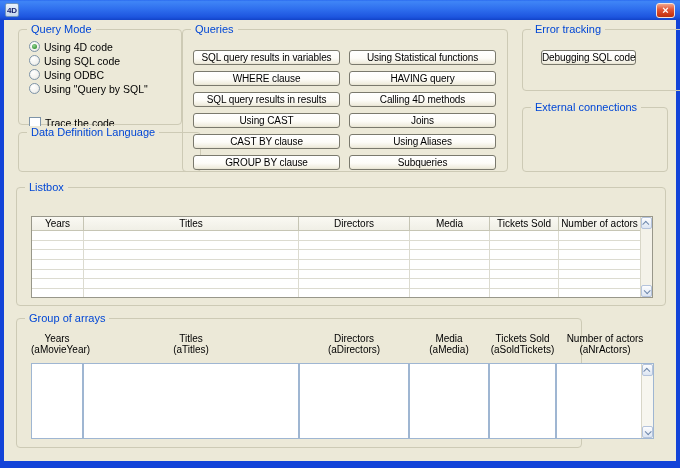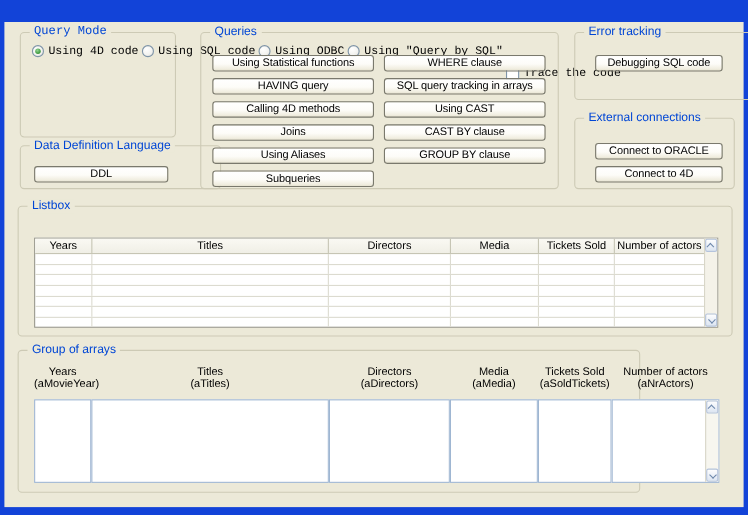--- a/index.html
+++ b/index.html
@@ -20,32 +20,32 @@
   .client{position:absolute;left:4px;top:20px;width:672px;height:441px;background:#ECE9D8;}
   .group{position:absolute;border:1px solid #CDCAB5;border-radius:4px;box-sizing:border-box;}
   .glabel{position:absolute;top:-7px;left:8px;background:#ECE9D8;padding:0 4px;
     color:#0046D5;font-size:11px;line-height:13px;white-space:nowrap;}
   
   .btn{height:15px;border:1px solid #7A796D;border-radius:3px;box-sizing:border-box;
     background:linear-gradient(180deg,#FFFFFF 0%,#FDFCF8 55%,#F0EDDF 90%,#E6E2D0 100%);
     font-size:10px;color:#000;display:flex;align-items:center;justify-content:center;
     white-space:nowrap;letter-spacing:-0.1px;cursor:default;}
   
-  .qm-rows{position:absolute;left:10px;top:11px;right:4px;display:flex;gap:3px;}
+  .qm-rows{position:absolute;left:10px;top:11px;right:4px;display:flex;flex-direction:column;gap:3px;}
   .opt-row{display:flex;align-items:center;gap:4px;height:11px;font-size:10.5px;white-space:nowrap;}
   .radio{width:11px;height:11px;box-sizing:border-box;border:1px solid #7E94A8;border-radius:50%;
     background:radial-gradient(circle at 35% 30%,#FFFFFF 0%,#F2F2EF 60%,#D9D9D4 100%);position:relative;flex:0 0 11px;}
   .radio.selected::after{content:"";position:absolute;left:2px;top:2px;width:5px;height:5px;border-radius:50%;
     background:radial-gradient(circle at 40% 35%,#93D393 0%,#2F8F2F 80%);}
   .checkbox{width:12px;height:12px;box-sizing:border-box;border:1px solid #7E94A8;background:#fff;flex:0 0 12px;}
   .trace-row{margin-top:20px;}
   
   .q-grid{position:absolute;left:10px;top:20px;display:grid;grid-template-columns:147px 147px;
     column-gap:9px;row-gap:6px;}
-  .stack{position:absolute;display:flex;flex-direction:column;gap:6px;}
+  .stack{position:absolute;display:flex;flex-direction:row;gap:6px;}
   
   .lb-table{position:absolute;left:14px;top:28px;width:622px;height:82px;box-sizing:border-box;
     border:1px solid #98978A;background:#fff;}
   .lb-head{display:flex;height:14px;background:linear-gradient(180deg,#FAF9F3,#F0EFE6);
     border-bottom:1px solid #C6C5B4;box-sizing:border-box;padding-right:12px;}
   .lb-hcell{font-size:10px;color:#000;display:flex;align-items:center;justify-content:center;
     border-right:1px solid #C6C5B4;box-sizing:border-box;white-space:nowrap;overflow:hidden;}
   .lb-hcell:last-child{border-right:none;flex:1;}
   .lb-body{position:absolute;left:0;top:14px;right:12px;bottom:0;overflow:hidden;}
   .lb-row{display:flex;height:9.7px;box-sizing:border-box;border-bottom:1px solid #DCDBD0;}
@@ -67,24 +67,30 @@
     color:#000;white-space:nowrap;}
   .arr-label span{display:block;}
   .arr-box{position:absolute;top:44px;height:76px;box-sizing:border-box;background:#fff;
     border:1px solid #9FB6D2;}
 </style>
 </head>
 <body>
 
 <div class="window">
 
+  <div class="titlebar">
+    <div class="win-icon">4D</div>
+    <div class="close-btn">
+        <span>×</span>
+      </div>
+  </div>
 
   <div class="client">
 
-    <div class="group" style="left:14px;top:9px;width:142px;height:96px;font-family:Liberation Mono, monospace;">
+    <div class="group" style="left:14px;top:9px;width:164px;height:96px;">
       <span class="glabel">Query Mode</span>
       <div class="qm-rows">
         <div class="opt-row">
           <span class="radio selected"></span>
           <span>Using 4D code</span>
         </div>
         <div class="opt-row">
           <span class="radio"></span>
           <span>Using SQL code</span>
         </div>
@@ -98,53 +104,49 @@
         </div>
         <div class="opt-row trace-row">
           <span class="checkbox"></span>
           <span>Trace the code</span>
         </div>
       </div>
     </div>
 
     <div class="group" style="left:14px;top:112px;width:183px;height:40px;">
       <span class="glabel">Data Definition Language</span>
-      <div class="btn" style="position:absolute;left:12px;top:18px;width:122px;">DDL</div>
     </div>
 
     <div class="group" style="left:178px;top:9px;width:326px;height:143px;">
       <span class="glabel">Queries</span>
       <div class="q-grid">
+        <div class="btn">SQL query results in variables</div>
         <div class="btn">Using Statistical functions</div>
         <div class="btn">WHERE clause</div>
         <div class="btn">HAVING query</div>
-        <div class="btn">SQL query tracking in arrays</div>
+        <div class="btn">SQL query results in results</div>
         <div class="btn">Calling 4D methods</div>
         <div class="btn">Using CAST</div>
         <div class="btn">Joins</div>
         <div class="btn">CAST BY clause</div>
         <div class="btn">Using Aliases</div>
         <div class="btn">GROUP BY clause</div>
         <div class="btn">Subqueries</div>
       </div>
     </div>
 
     <div class="group" style="left:518px;top:9px;width:174px;height:62px;">
       <span class="glabel">Error tracking</span>
       <div class="stack" style="left:18px;top:20px;width:116px;">
         <div class="btn">Debugging SQL code</div>
       </div>
     </div>
 
     <div class="group" style="left:518px;top:87px;width:146px;height:65px;">
       <span class="glabel">External connections</span>
-      <div class="stack" style="left:18px;top:22px;width:116px;">
-        <div class="btn">Connect to ORACLE</div>
-        <div class="btn">Connect to 4D</div>
-      </div>
     </div>
 
     <div class="group" style="left:12px;top:167px;width:650px;height:119px;">
       <span class="glabel">Listbox</span>
       <div class="lb-table">
         <div class="lb-head">
           <div class="lb-hcell c0">Years</div>
           <div class="lb-hcell c1">Titles</div>
           <div class="lb-hcell c2">Directors</div>
           <div class="lb-hcell c3">Media</div>

